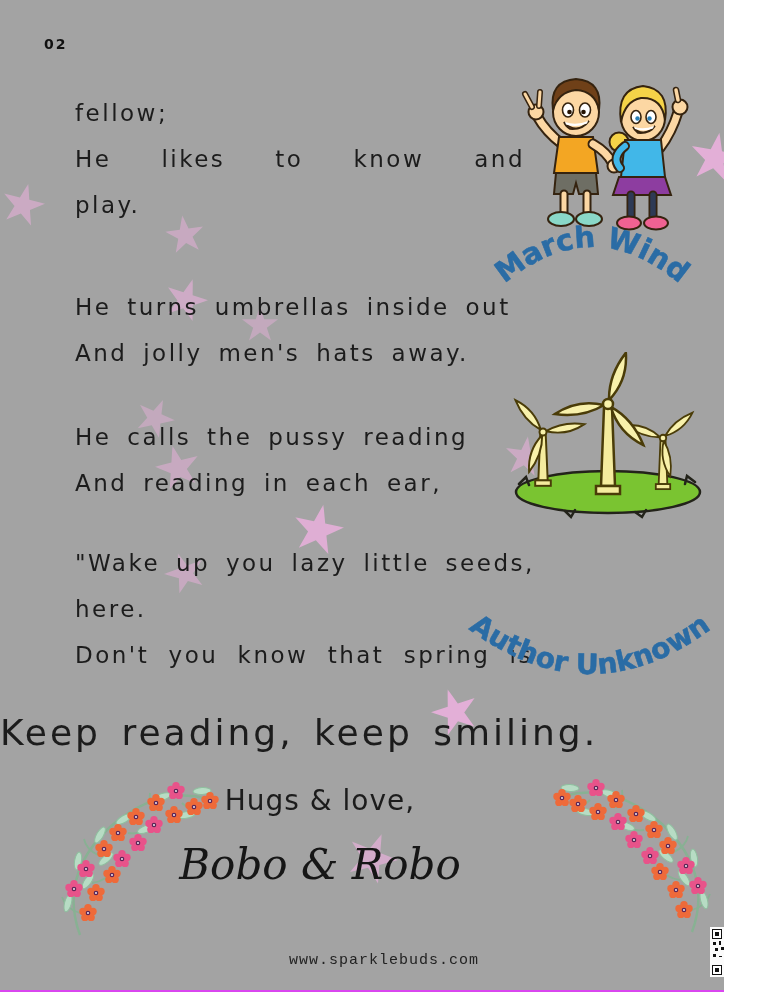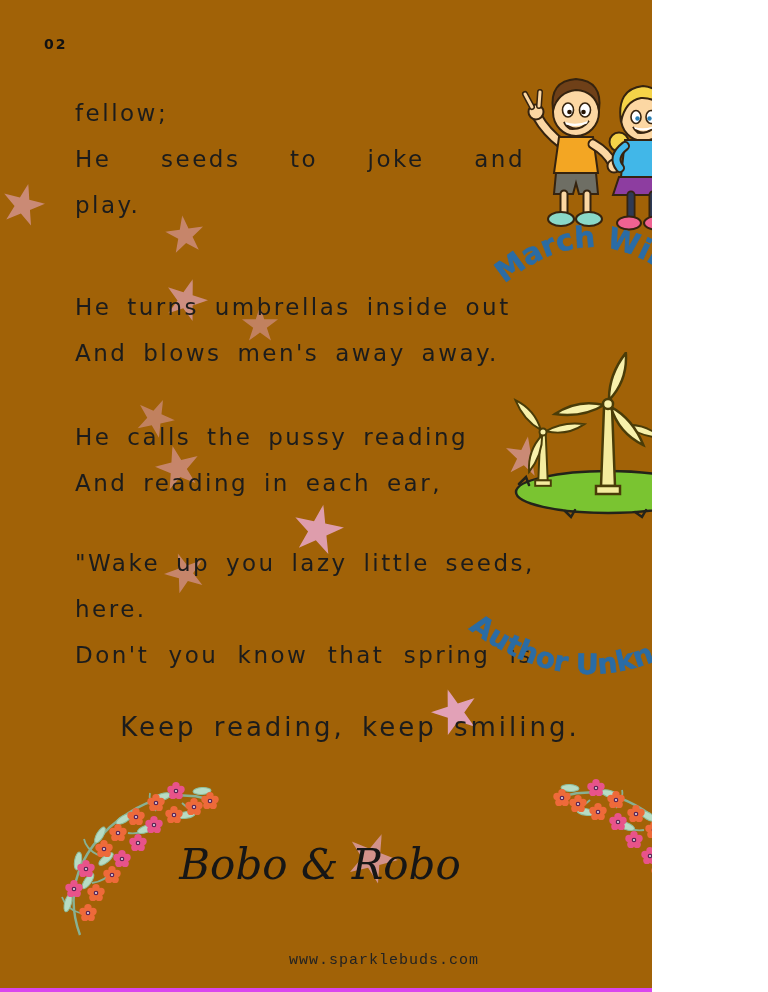--- a/index.html
+++ b/index.html
@@ -1,23 +1,23 @@
 <!DOCTYPE html>
 <html><head>
 <meta charset="utf-8">
 <style>
   html,body{margin:0;padding:0;}
   .page{
     position:relative;
-    width:652px;height:992px;
-    background:#a16207;
+    width:724px;height:992px;
+    background:#a3a3a3;
     overflow:hidden;
     font-family:"DejaVu Sans", sans-serif;
     color:#1c1c1c;
-    border-bottom:4px solid #d946ef;
+    border-bottom:2px solid #d946ef;
     box-sizing:border-box;
   }
   .page-number{
     position:absolute;left:44px;top:36px;
     font-size:14px;font-weight:bold;letter-spacing:2px;color:#111;
   }
   
   .stanza{position:absolute;}
   .pline{
     font-size:23px;
@@ -39,21 +39,21 @@
   .arc-svg{position:absolute;overflow:visible;}
   .arc-text{
     font-family:"DejaVu Sans", sans-serif;
     font-weight:bold;
     fill:#2a6ca5;
     stroke:#2a6ca5;stroke-width:.6;
   }
   
   .tagline{
     position:absolute;left:0;top:712px;width:700px;
-    text-align:center;font-size:26px;letter-spacing:3px;word-spacing:6px;
+    text-align:left;font-size:36px;letter-spacing:3px;word-spacing:6px;
   }
   .signoff{
     position:absolute;left:0;top:784px;width:640px;
     text-align:center;font-size:28px;letter-spacing:1px;
   }
   .signature{
     position:absolute;left:0;top:840px;width:640px;
     text-align:center;font-size:42px;
     font-family:"DejaVu Serif", serif;font-style:italic;
     color:#161616;
@@ -88,27 +88,27 @@
   <span class="star" style="left:135px;top:398px;width:40px;height:40px;opacity:.4;transform:rotate(24deg)"></span>
   <span class="star" style="left:155px;top:445px;width:46px;height:46px;opacity:.45;transform:rotate(-14deg)"></span>
   <span class="star" style="left:504px;top:436px;width:42px;height:42px;opacity:.5;transform:rotate(8deg)"></span>
   <span class="star" style="left:292px;top:504px;width:52px;height:52px;opacity:.75;transform:rotate(12deg)"></span>
   <span class="star" style="left:164px;top:552px;width:42px;height:42px;opacity:.45;transform:rotate(-20deg)"></span>
   <span class="star" style="left:431px;top:688px;width:48px;height:48px;opacity:.8;transform:rotate(-18deg)"></span>
   <span class="star" style="left:346px;top:832px;width:52px;height:52px;opacity:.6;transform:rotate(22deg)"></span>
 
   <div class="stanza s1">
     <div class="pline">fellow;</div>
-    <div class="pline justify">He seeds to joke and</div>
+    <div class="pline justify">He likes to know and</div>
     <div class="pline">play.</div>
   </div>
 
   <div class="stanza s2">
     <div class="pline">He turns umbrellas inside out</div>
-    <div class="pline">And blows men's away away.</div>
+    <div class="pline">And jolly men's hats away.</div>
   </div>
 
   <div class="stanza s3">
     <div class="pline">He calls the pussy reading</div>
     <div class="pline">And reading in each ear,</div>
   </div>
 
   <div class="stanza s4">
     <div class="pline">"Wake up you lazy little seeds,</div>
     <div class="pline">here.</div>
@@ -296,20 +296,21 @@
     <use href="#flw" fill="#e8538a" transform="translate(80,80)"></use>
     <use href="#flw" fill="#ee6a3a" transform="translate(78,54)"></use>
     <use href="#flw" fill="#e8538a" transform="translate(96,62)"></use>
     <use href="#flw" fill="#ee6a3a" transform="translate(98,40)"></use>
     <use href="#flw" fill="#ee6a3a" transform="translate(116,52)"></use>
     <use href="#flw" fill="#e8538a" transform="translate(118,28)"></use>
     <use href="#flw" fill="#ee6a3a" transform="translate(136,44)"></use>
     <use href="#flw" fill="#ee6a3a" transform="translate(152,38)"></use>
   </svg>
 
+  <div class="signoff">Hugs &amp; love,</div>
   <div class="signature">Bobo &amp; Robo</div>
 
   <div class="website">www.sparklebuds.com</div>
 
   <svg class="qr" viewBox="0 0 33 33" shape-rendering="crispEdges">
     <rect width="33" height="33" fill="#fbfbfb"></rect>
     <defs>
       <g id="fp">
         <rect width="7" height="7" fill="#111"></rect>
         <rect x="1" y="1" width="5" height="5" fill="#fff"></rect>

